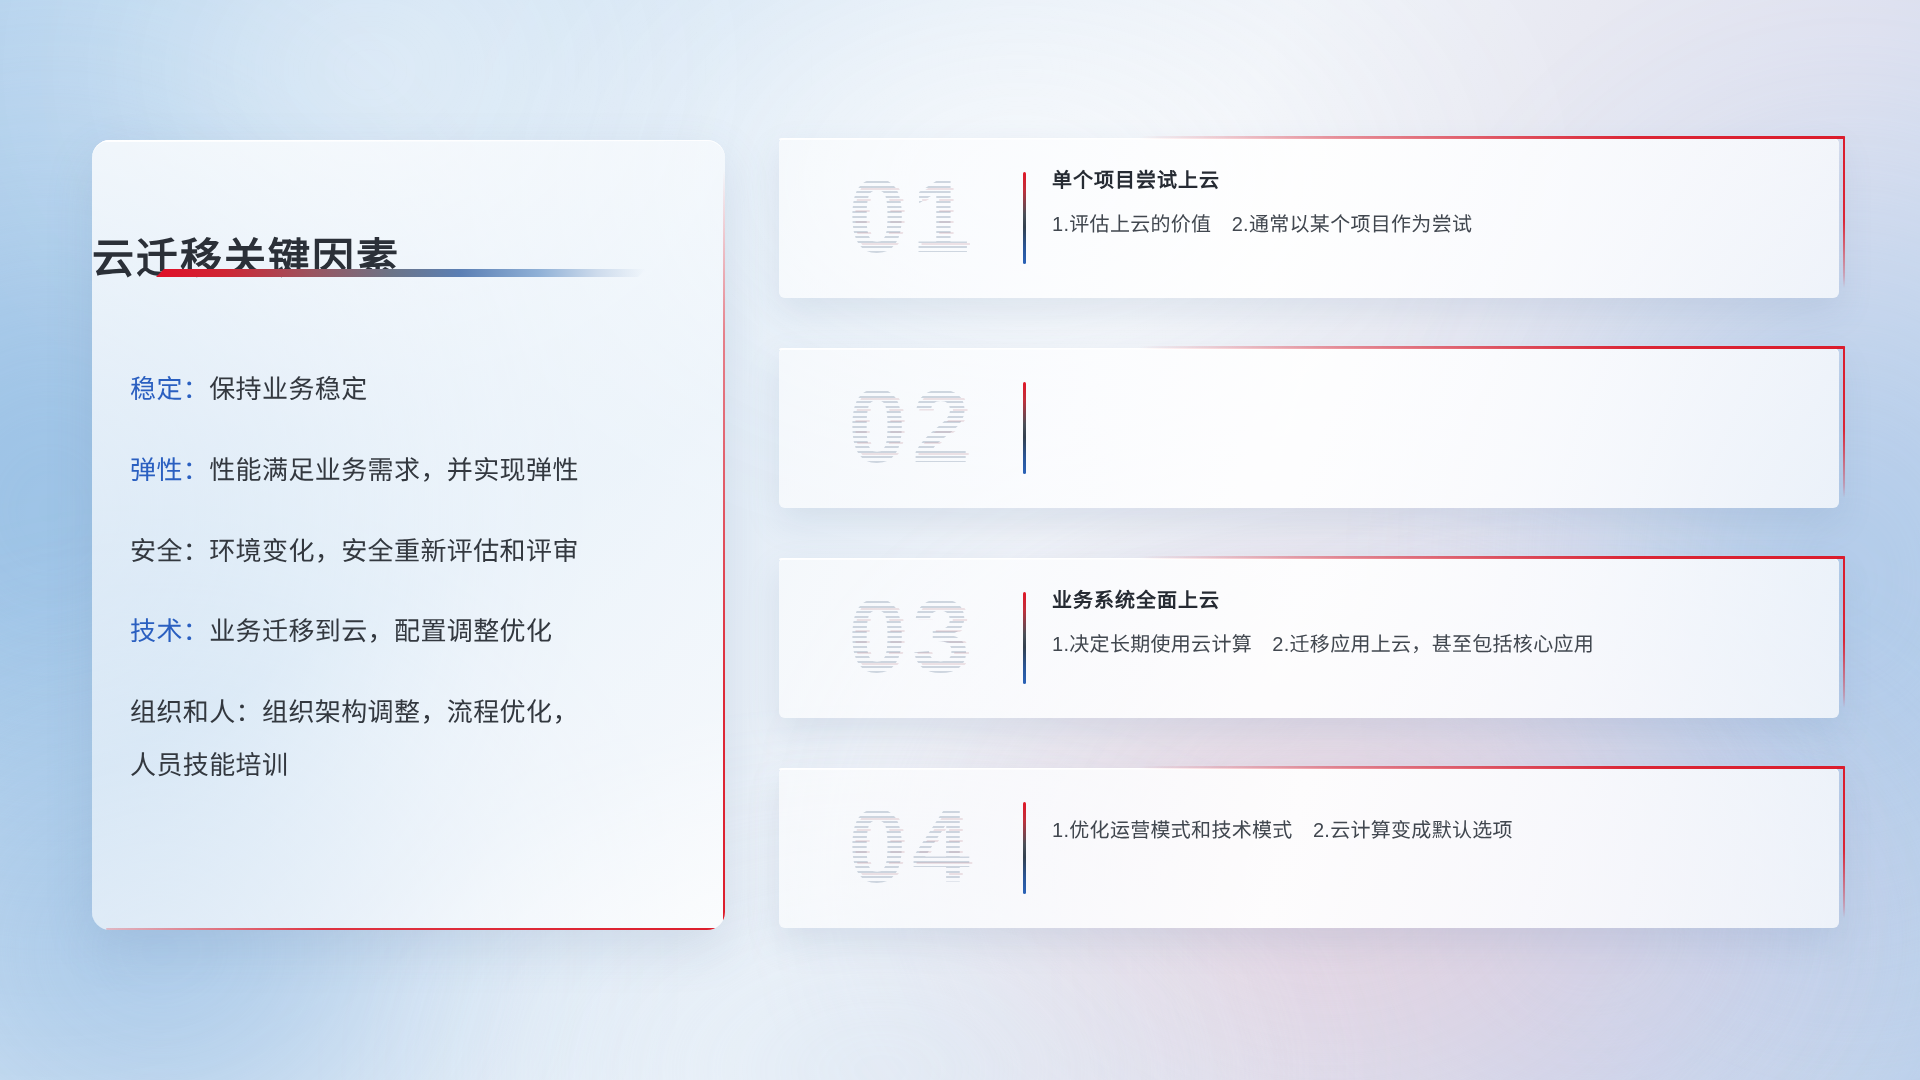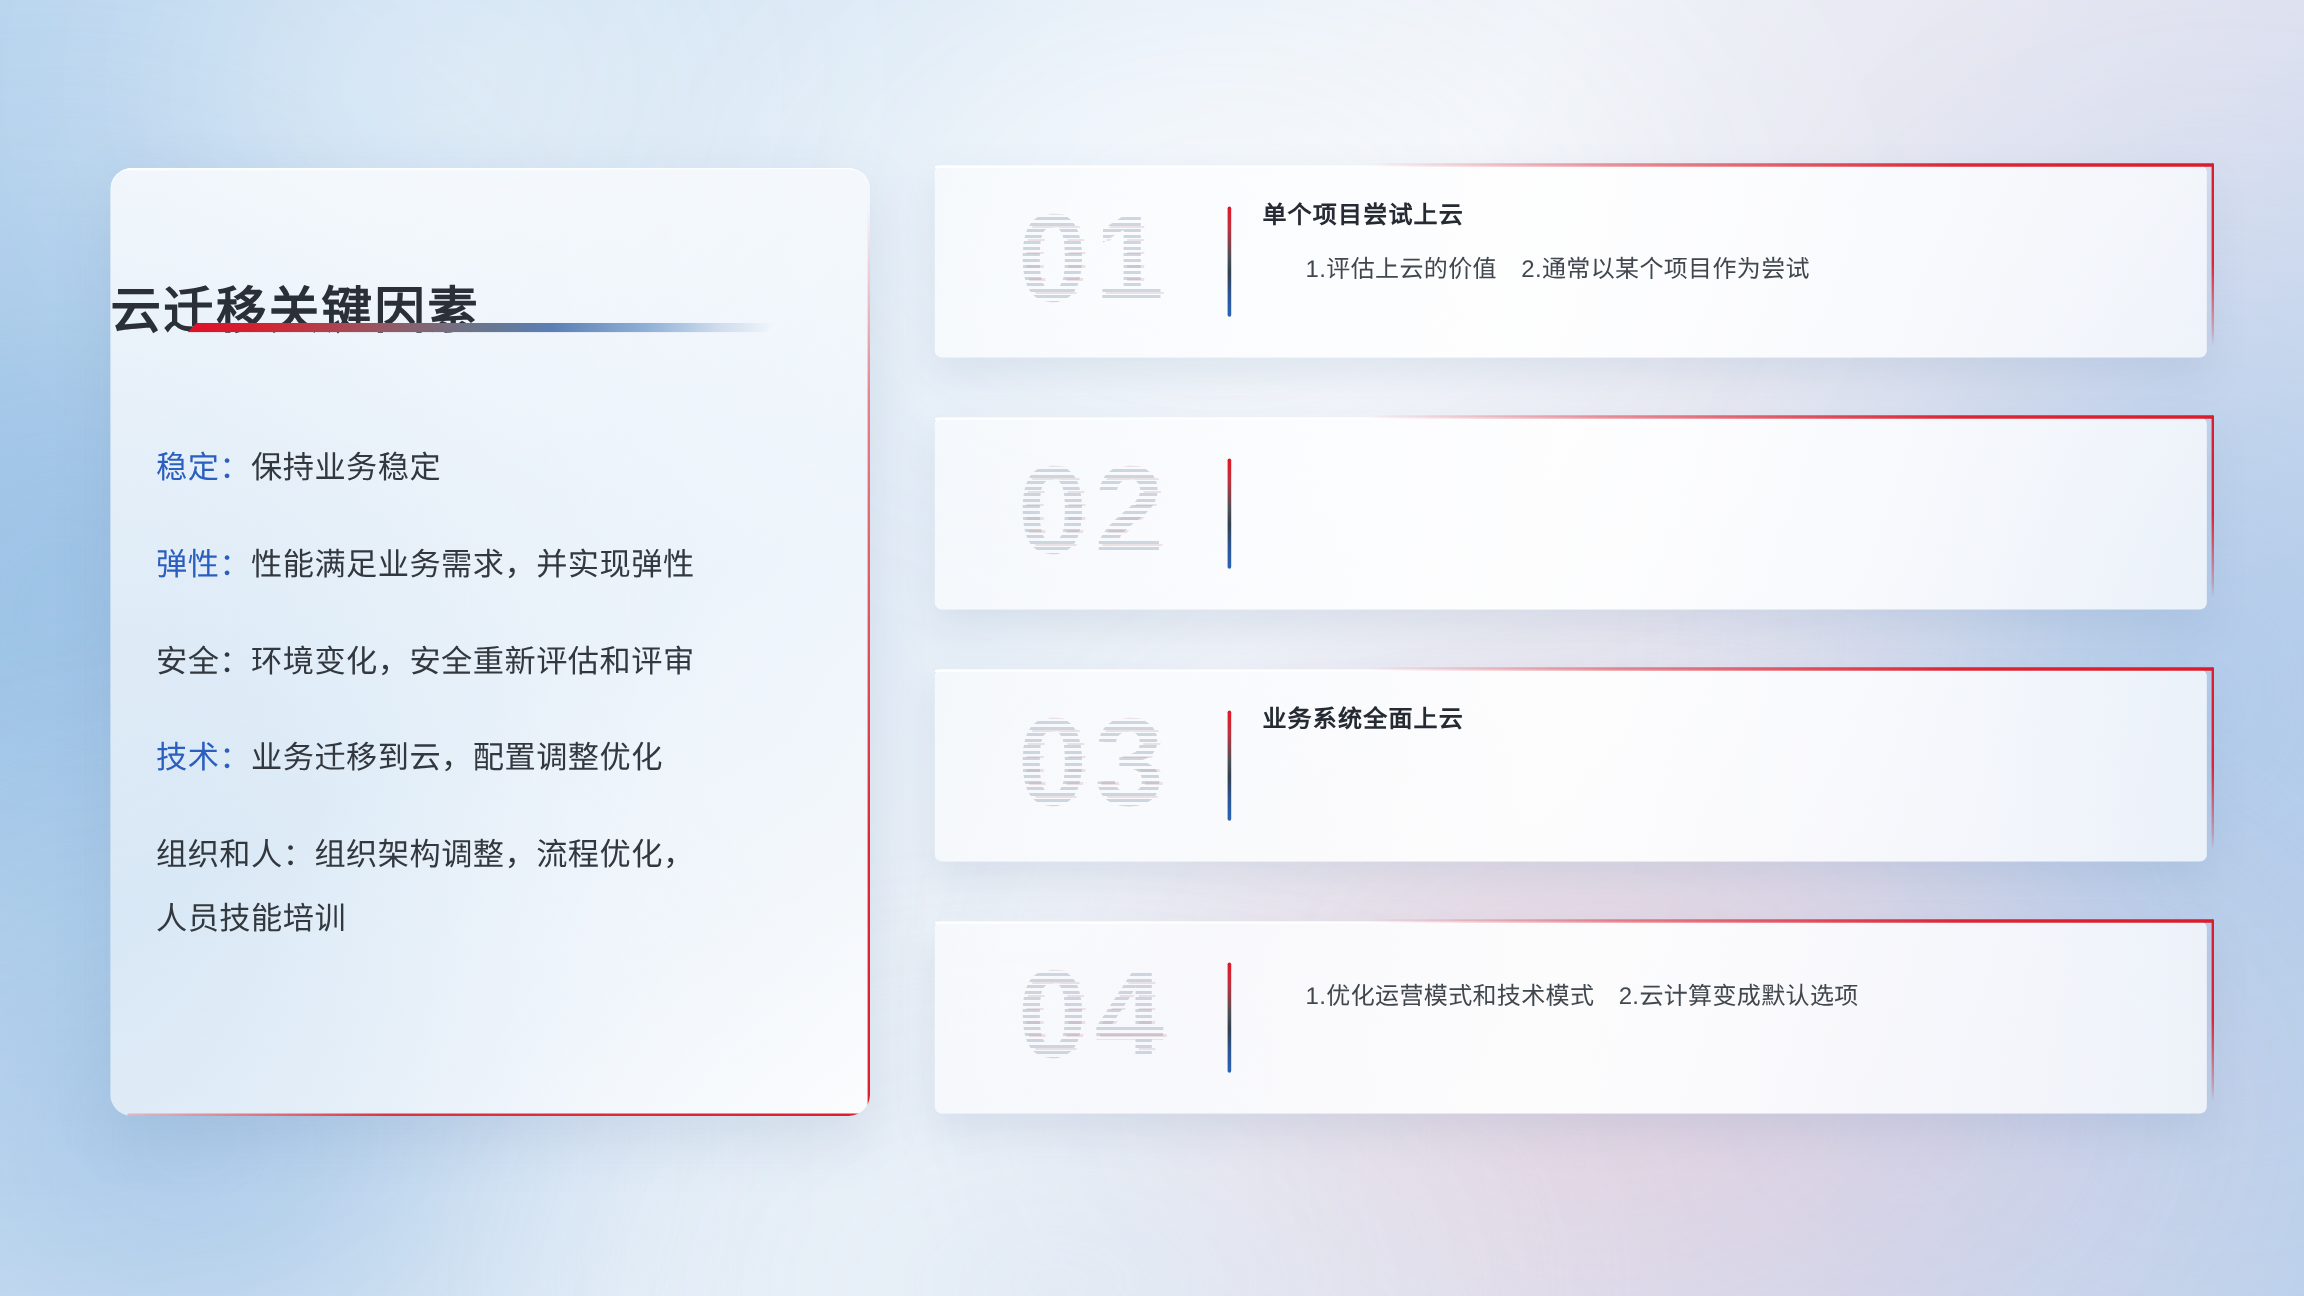--- a/index.html
+++ b/index.html
@@ -325,21 +325,20 @@
     letter-spacing: 1px;
     line-height: 1.22;
     white-space: nowrap;
   }
   .card-desc {
     margin-top: 16px;
     font-size: 20px;
     color: #41474f;
     letter-spacing: .3px;
     white-space: nowrap;
-    margin-left: 36px;
   }
 </style>
 </head>
 <body>
 
 <div id="bg-root">
   <div class="bg-blob blob-c"></div>
   <div class="bg-blob blob-d"></div>
   <div class="bg-blob blob-e"></div>
   <div class="bg-blob blob-f"></div>
@@ -411,20 +410,21 @@
 
     <article class="card">
       <div class="card-hairline"></div>
       <div class="card-accent-top"></div>
       <div class="card-accent-right"></div>
       <div class="card-number">03</div>
       <div class="card-number-ghost">03</div>
       <div class="card-divider"></div>
       <div class="card-body">
         <div class="card-title">业务系统全面上云</div>
+        <div class="card-desc">1.决定长期使用云计算　2.迁移应用上云，甚至包括核心应用</div>
       </div>
     </article>
 
     <article class="card">
       <div class="card-hairline"></div>
       <div class="card-accent-top"></div>
       <div class="card-accent-right"></div>
       <div class="card-number">04</div>
       <div class="card-number-ghost">04</div>
       <div class="card-divider"></div>

